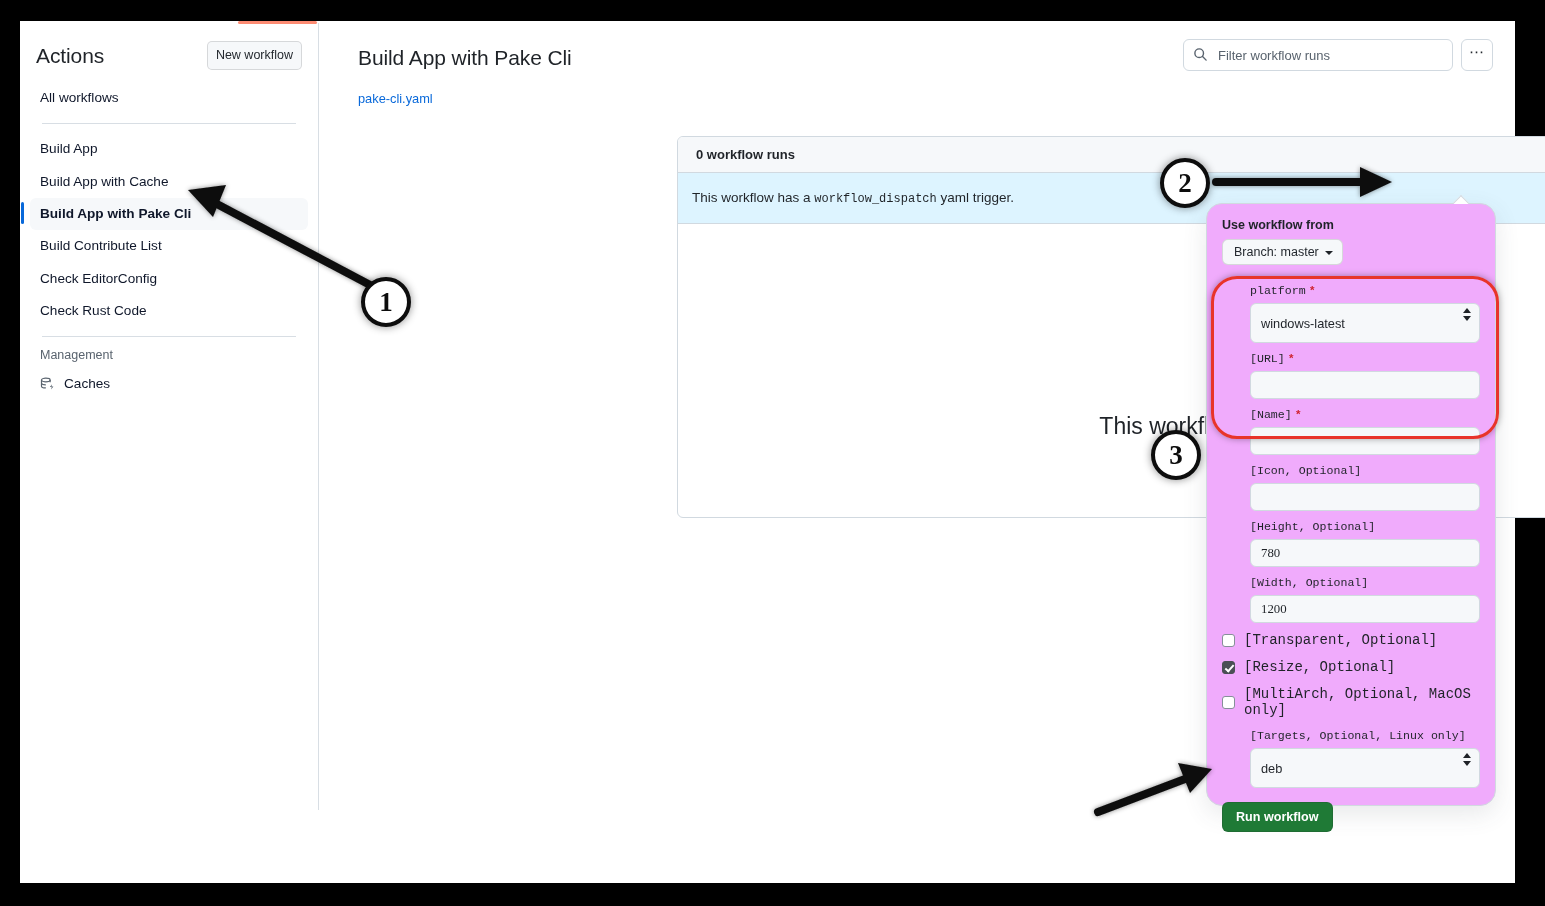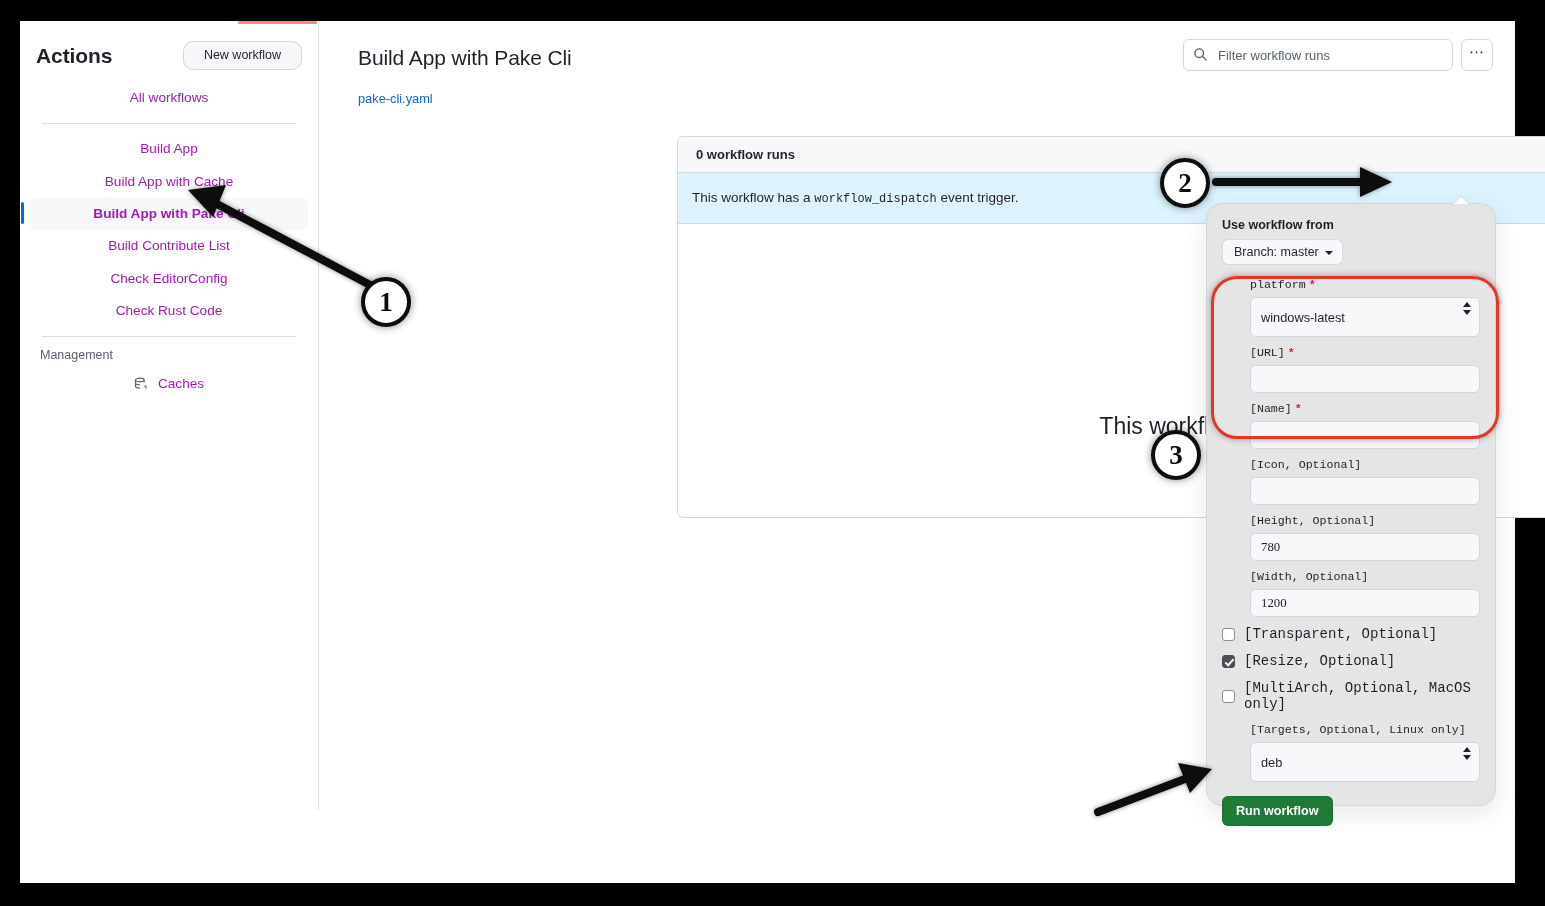--- a/index.html
+++ b/index.html
@@ -41,43 +41,42 @@
     left: 20px; top: 23px;
     width: 299px; height: 787px;
     background: #ffffff;
     border-right: 1px solid #d8dee4;
   }
   .sb-head {
     display: flex; align-items: center; justify-content: space-between;
     padding: 18px 16px 6px 16px;
   }
   .sb-title {
-    font-size: 21px; font-weight: 700; color: #1f2328;
+    font-size: 21px; font-weight: 400; color: #1f2328;
     letter-spacing: -0.1px;
   }
   .new-wf-btn {
     font-size: 12.5px; color: #24292f;
     background: #f6f8fa;
     border: 1px solid rgba(31,35,40,0.15);
-    border-radius: 10px;
-    padding: 6px 20px;
+    border-radius: 5px;
+    padding: 6px 8px;
     line-height: 1.2;
     white-space: nowrap;
     cursor: pointer;
   }
   .sb-list { padding: 6px 10px 0 10px; }
   .sb-item {
     position: relative;
     display: flex; align-items: center;
-    font-size: 13.6px; color: #a21caf;
+    font-size: 13.6px; color: #0f172a;
     padding: 7px 10px;
     border-radius: 6px;
     cursor: pointer;
     line-height: 1.35;
-    justify-content: center;
   }
   .sb-item.selected {
     background: #f6f8fa;
     font-weight: 600;
   }
   .sb-item.selected::before {
     content: "";
     position: absolute;
     left: -9px; top: 4px;
     width: 3px; height: 22px;
@@ -201,21 +200,21 @@
   .empty-text {
     font-size: 23px; color: #1f2328; font-weight: 400;
     margin-top: 26px;
   }
 
   
   .dispatch-panel {
     position: absolute;
     left: 1206px; top: 203px;
     width: 290px; height: 603px;
-    background: #e5e5e5;
+    background: #f0abfc;
     border: 1px solid #d1d9e0;
     border-radius: 16px;
     box-shadow: 0 8px 24px rgba(66,74,83,0.12);
     z-index: 20;
   }
   .panel-caret {
     position: absolute;
     left: 246px; top: -9px;
     width: 16px; height: 9px;
     overflow: hidden;
@@ -236,21 +235,21 @@
     margin-bottom: 7px;
   }
   .branch-btn {
     font-size: 12.5px; color: #24292f;
     background: #f6f8fa;
     border: 1px solid rgba(31,35,40,0.15);
     border-radius: 6px;
     padding: 5px 9px 5px 11px;
     display: inline-flex; align-items: center; gap: 6px;
     cursor: pointer;
-    margin-bottom: 13px;
+    margin-bottom: 19px;
   }
   .fld { margin-bottom: 9px; margin-left: 28px; }
   .fld-label {
     font-family: "Liberation Mono", monospace;
     font-size: 11.6px; color: #1f2328;
     margin-bottom: 6px;
     display: block;
   }
   .req { color: #cf222e; font-weight: 700; margin-left: 3px; }
   .txt-input {
@@ -440,21 +439,21 @@
     <div class="runs-panel">
       <div class="runs-header">
         <span class="runs-count">0 workflow runs</span>
 
       </div>
 
       <div class="dispatch-banner">
         <span class="dispatch-text">
           <span>This workflow has a</span>
           <span class="mono">workflow_dispatch</span>
-          <span>event trigger.</span>
+          <span>yaml trigger.</span>
         </span>
 
       </div>
 
       <div class="empty-state">
         <span>
           <svg width="92" height="82" viewBox="0 0 92 82" fill="none">
             <circle cx="19" cy="16" r="14.5" stroke="#1f7ae0" stroke-width="4.5"></circle>
             <path d="M15.5 10.5 L25 16 L15.5 21.5 Z" fill="#1f7ae0"></path>
             <path d="M19 31 L19 44 Q19 48 23 48 L37 48" stroke="#1f7ae0" stroke-width="4.5" fill="none" stroke-linecap="round"></path>

